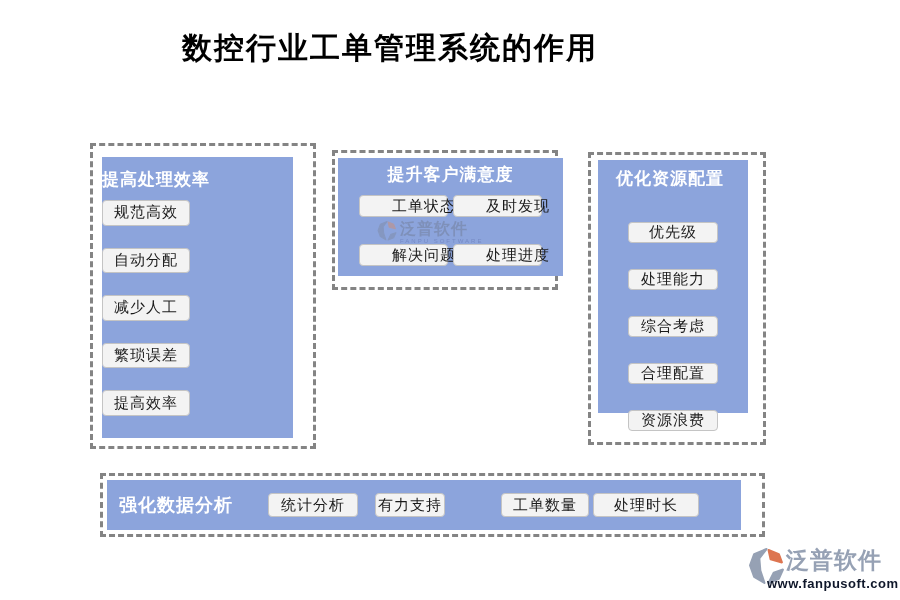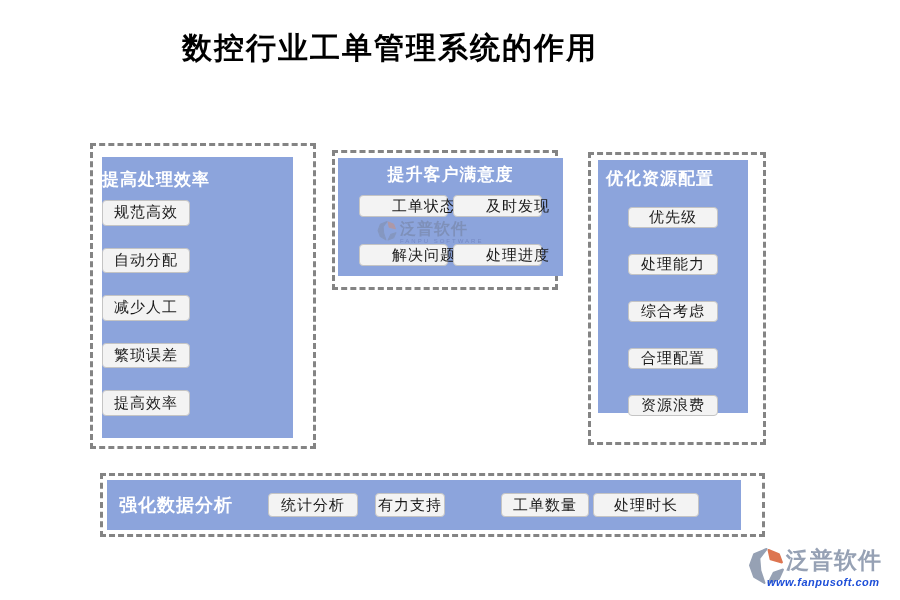--- a/index.html
+++ b/index.html
@@ -38,21 +38,21 @@
   .bluebox-resources{left:7px;top:5px;width:150px;height:253px;
     display:flex;flex-direction:column;align-items:center;padding-top:8px;}
   .bluebox-analytics{left:4px;top:4px;width:634px;height:50px;}
 
   .panel-title{
     color:#ffffff;font-weight:700;font-size:17px;letter-spacing:1px;
     line-height:22px;white-space:nowrap;
   }
   .bluebox-efficiency .panel-title{margin-bottom:9px;}
   .bluebox-satisfaction .panel-title{margin-bottom:9px;}
-  .bluebox-resources .panel-title{align-self:flex-start;padding-left:8px;margin-bottom:17px;font-family:Liberation Serif, serif;}
+  .bluebox-resources .panel-title{align-self:flex-start;padding-left:18px;margin-bottom:32px;font-family:Liberation Serif, serif;}
   .bluebox-analytics .panel-title{
     position:absolute;left:12px;top:0;height:50px;line-height:50px;font-size:18px;
   }
 
   
   .pill{
     background:#F3F3F3;border:1px solid #C4C4C4;border-radius:4px;
     color:#1A1A1A;font-size:15px;letter-spacing:1px;
     display:flex;align-items:center;justify-content:center;
     box-sizing:border-box;white-space:nowrap;
@@ -81,22 +81,22 @@
   .wm-sub{font-size:6px;color:#5A6AA8;letter-spacing:2px;margin-top:1px;}
 
   
   .footer-logo{position:absolute;left:748px;top:547px;width:146px;height:46px;}
   .footer-logo .logo-icon{position:absolute;left:0;top:1px;width:37px;height:37px;}
   .logo-brand{
     position:absolute;left:38px;top:1px;font-size:23px;font-weight:700;
     color:#96A1B4;letter-spacing:1px;white-space:nowrap;line-height:1.1;
   }
   .logo-url{
-    position:absolute;left:19px;top:29px;font-size:11px;font-weight:700;
-    color:#1d4ed8;white-space:nowrap;letter-spacing:0.5px;font-style:italic;
+    position:absolute;left:19px;top:29px;font-size:13px;font-weight:700;
+    color:#0f172a;white-space:nowrap;letter-spacing:0.5px;
   }
 </style>
 </head>
 <body>
 
 <div class="canvas">
 
   <h1 class="page-title">数控行业工单管理系统的作用</h1>
 
   <section class="frame frame-efficiency">

